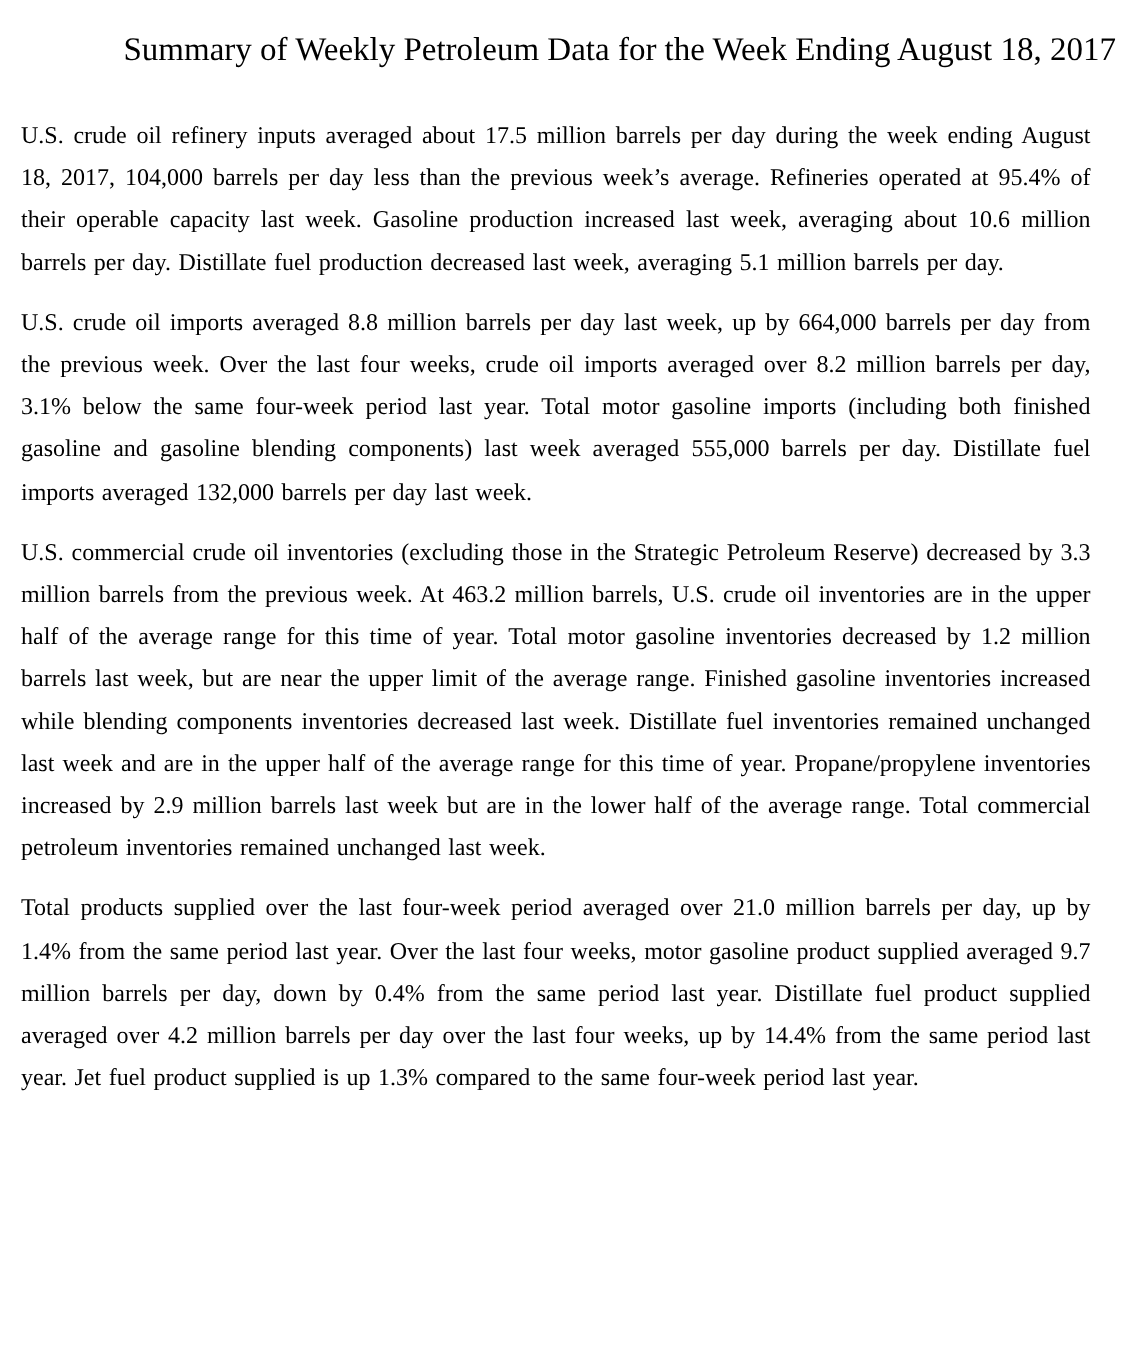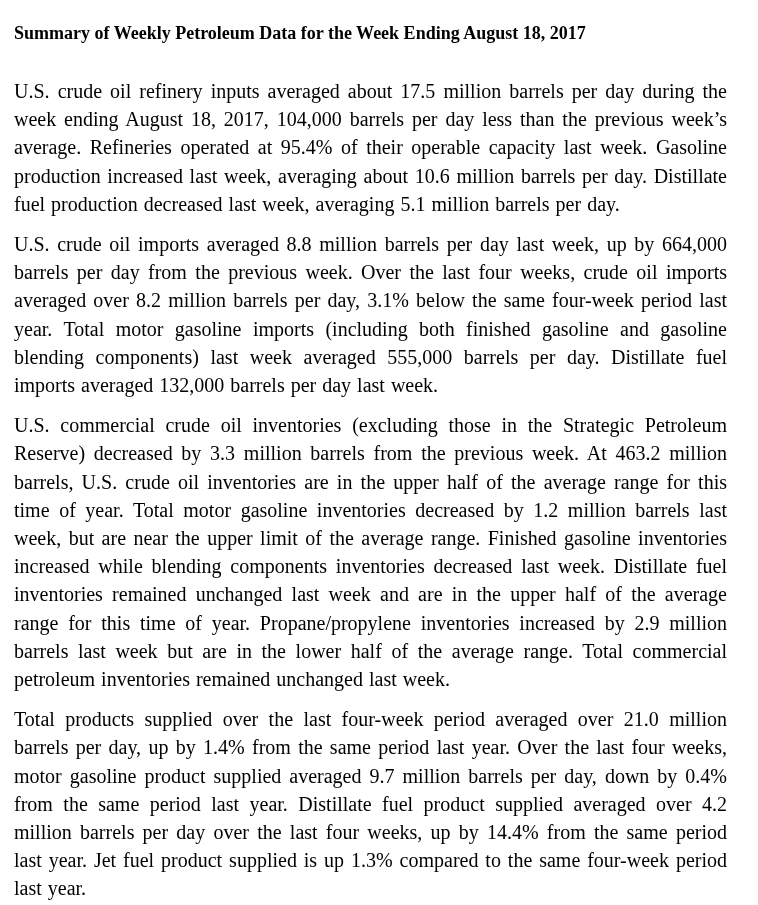--- a/index.html
+++ b/index.html
@@ -12,28 +12,28 @@
     width: 758px;
     height: 905px;
     box-sizing: border-box;
     background: #ffffff;
     color: #000000;
     font-family: "Liberation Serif", "DejaVu Serif", serif;
     padding: 22px 14px 0 14px;
     overflow: hidden;
   }
   .doc-title {
-    text-align: left;
-    font-size: 18px;
+    text-align: right;
+    font-size: 22px;
     line-height: 22px;
     margin: 0 0 33px 0;
-    font-weight: bold;
+    font-weight: normal;
   }
   .para {
-    font-size: 20px;
+    font-size: 16px;
     line-height: 28.2px;
     text-align: justify;
     margin: 0 17px 12px 0;
     word-spacing: 1px;
   }
 </style>
 </head>
 <body>
 
 <div class="page">

